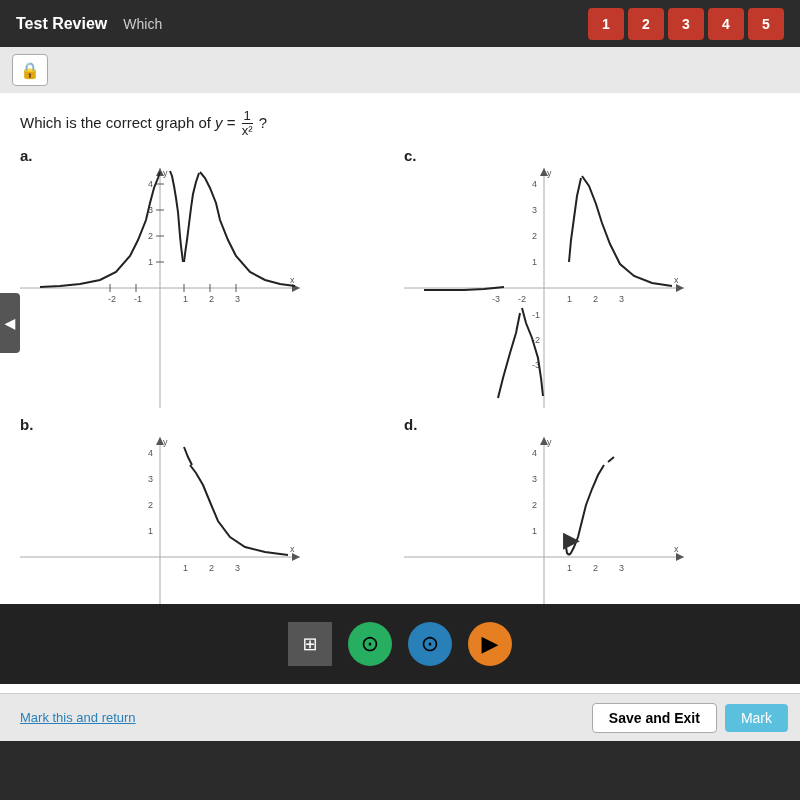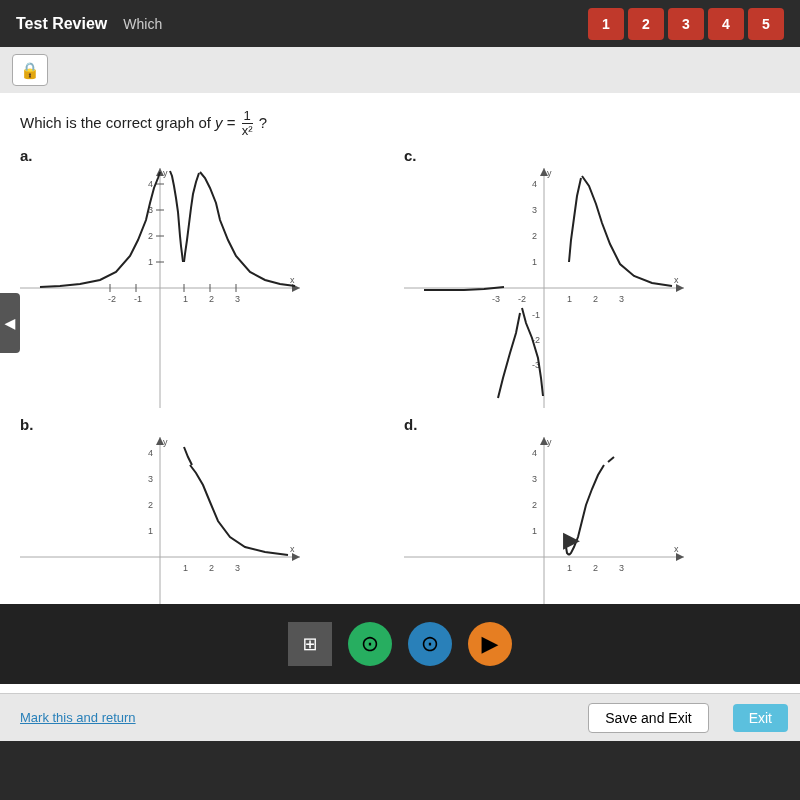--- a/index.html
+++ b/index.html
@@ -123,38 +123,39 @@
       width: 280px;
       height: 240px;
     }
     .bottom-bar {
       background: #e8e8e8;
       height: 48px;
       display: flex;
       align-items: center;
       justify-content: space-between;
       padding: 0 12px;
-      gap: 24px;
+      gap: 8px;
       border-top: 1px solid #ccc;
     }
     .mark-link {
       color: #2980b9;
       font-size: 13px;
       text-decoration: underline;
       cursor: pointer;
       margin-right: auto;
       margin-left: 8px;
     }
     .save-btn {
       background: #fff;
       border: 1px solid #aaa;
       border-radius: 4px;
       padding: 6px 16px;
       font-size: 14px;
       cursor: pointer;
+      font-weight: bold;
     }
     .next-btn {
       background: #5bc0de;
       border: none;
       border-radius: 4px;
       padding: 6px 16px;
       font-size: 14px;
       color: #fff;
       cursor: pointer;
     }
@@ -379,21 +380,21 @@
         </div>
       </div>
     </div>
 
     <div style="position:absolute; right:220px; bottom:140px; font-size:22px; color:#333;">▶</div>
   </div>
 
   <div class="bottom-bar">
     <a class="mark-link">Mark this and return</a>
     <button class="save-btn">Save and Exit</button>
-    <button class="next-btn">Exit</button>
+    <button class="next-btn">Mark</button>
   </div>
 
   <div class="taskbar">
     <div class="taskbar-square">⊞</div>
     <div class="taskbar-icon green">⊙</div>
     <div class="taskbar-icon blue">⊙</div>
     <div class="taskbar-icon orange">▶</div>
   </div>
 </div>
 

